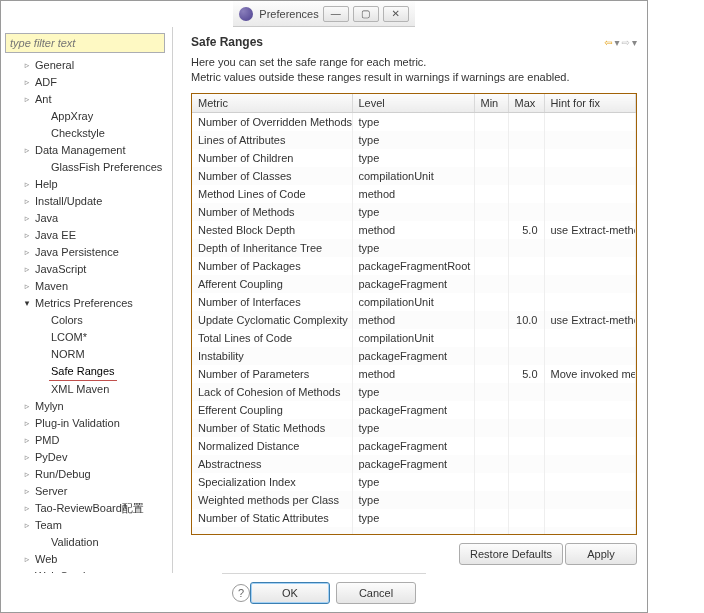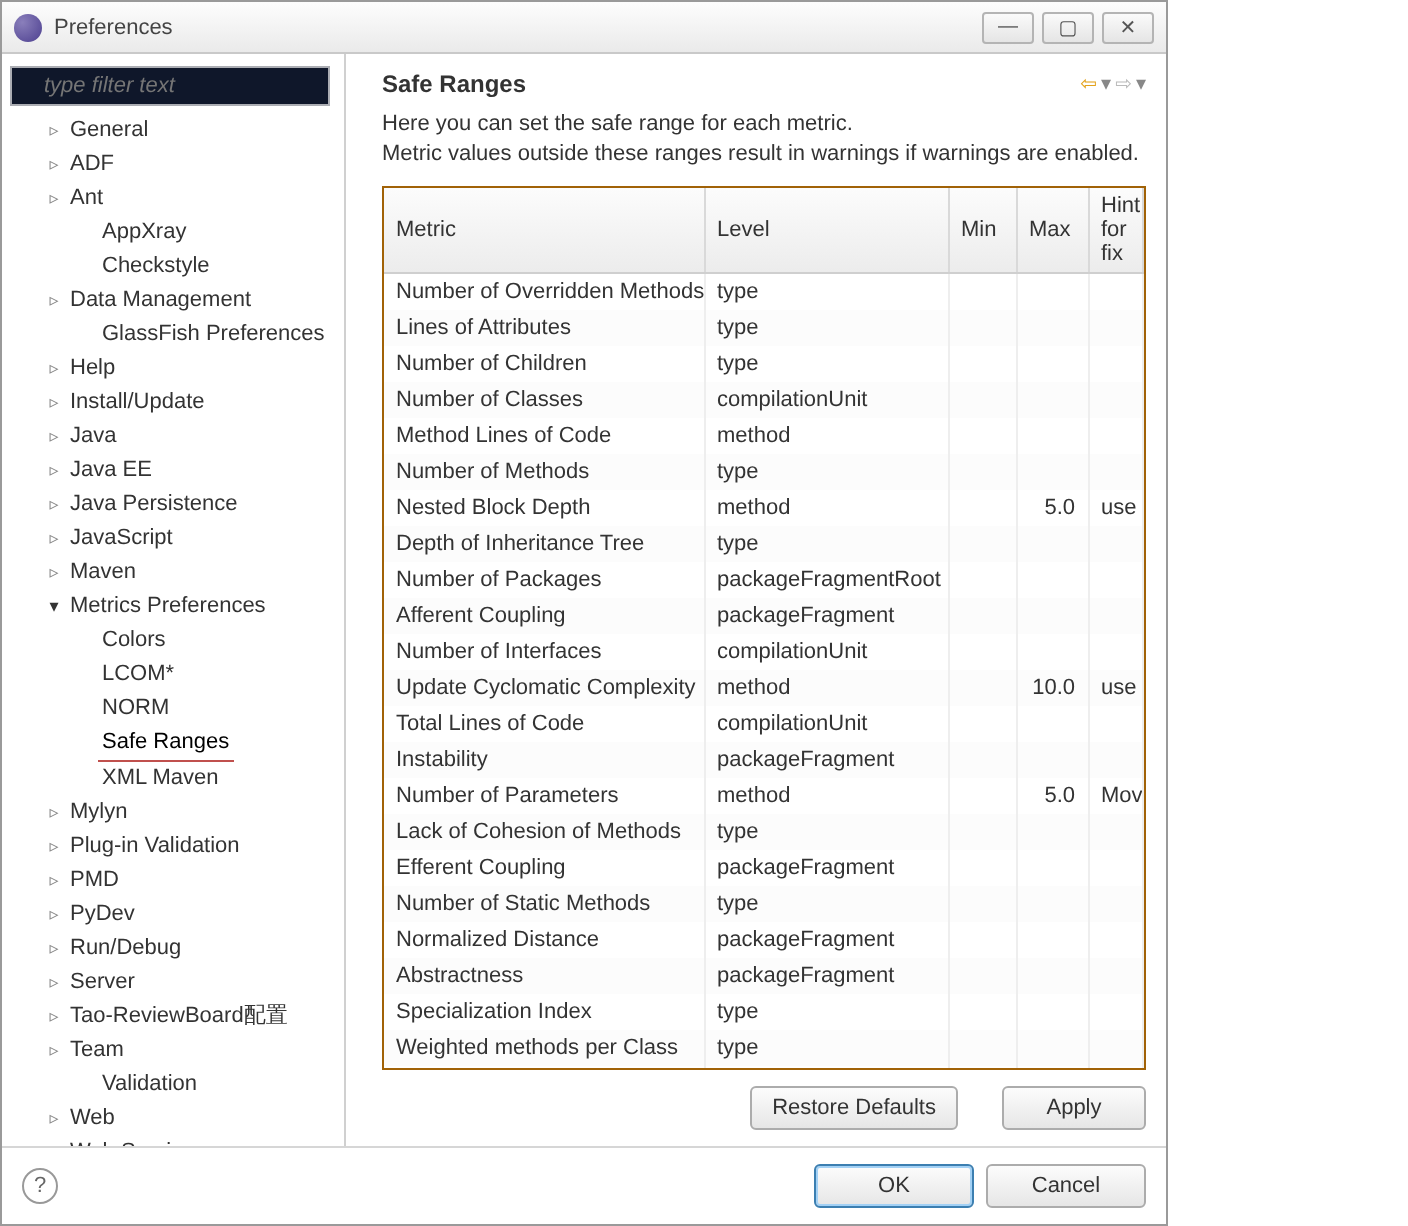--- a/index.html
+++ b/index.html
@@ -1,46 +1,46 @@
 <!DOCTYPE html>
 <html><head>
 <meta charset="utf-8">
 <style>
 * { box-sizing: border-box; margin: 0; padding: 0; font-family: "Segoe UI", Tahoma, sans-serif; font-size: 11px; color: #333; }
 body { background: #fff; }
-.window { width: 584px; height: 613px; border: 1px solid #9a9a9a; display: flex; flex-direction: column; background: #fff; }
+.window { width: 648px; height: 613px; border: 1px solid #9a9a9a; display: flex; flex-direction: column; background: #fff; align-items: center; }
 .titlebar { height: 26px; background: linear-gradient(#fdfdfd,#eaeaea); border-bottom: 1px solid #c9c9c9; display: flex; align-items: center; padding: 0 6px; }
 .titlebar .app-icon { width: 14px; height: 14px; background: radial-gradient(circle at 30% 30%,#8a7fbb,#4c3f8f); border-radius: 50%; margin-right: 6px; }
 .titlebar .title { flex: 1; color: #444; }
 .titlebar .winbtns { display: flex; gap: 0; }
 .winbtn { width: 26px; height: 16px; border: 1px solid #b4b4b4; background: linear-gradient(#fafafa,#e5e5e5); display: flex; align-items: center; justify-content: center; font-size: 10px; color: #555; margin-left: 4px; border-radius: 2px; }
 .body { flex: 1; display: flex; overflow: hidden; }
 .sidebar { width: 172px; border-right: 1px solid #d0d0d0; padding: 6px 4px 4px 4px; overflow: hidden; }
-.filter { width: 160px; height: 20px; border: 1px solid #abadb3; padding: 2px 16px; color: #888; font-style: italic; background: #0f172a; margin-bottom: 4px; }
+.filter { width: 160px; height: 20px; border: 1px solid #abadb3; padding: 2px 4px; color: #888; font-style: italic; background: #fef9c3; margin-bottom: 4px; }
 .tree { line-height: 17px; }
 .tree-item { display: flex; align-items: center; white-space: nowrap; }
 .tree-item .arrow { width: 12px; text-align: center; color: #888; font-size: 9px; }
 .tree-item.open .arrow { color: #333; }
 .tree-item.noarrow .arrow { visibility: hidden; }
 .tree-item .lbl { padding: 0 2px; }
 .tree-item.depth1 { padding-left: 16px; }
 .tree-item.depth2 { padding-left: 32px; }
 .tree-item.selected .lbl { border-bottom: 1px solid #c0504d; color: #000; }
 .main { flex: 1; display: flex; flex-direction: column; padding: 8px 10px 8px 18px; overflow: hidden; }
 .main-head { display: flex; align-items: center; margin-bottom: 6px; }
 .main-head h1 { font-size: 12px; font-weight: 700; flex: 1; }
 .nav-arrows { display: flex; align-items: center; gap: 2px; }
 .nav-arrows span { font-size: 10px; }
 .desc { color: #555; margin-bottom: 8px; line-height: 15px; }
 .table-wrap { flex: 1; border: 1px solid #a16207; overflow: auto; background: #fff; }
 table { border-collapse: collapse; width: 100%; table-layout: fixed; }
 th { background: linear-gradient(#fcfcfc,#ececec); border-right: 1px solid #d9d9d9; border-bottom: 1px solid #cfcfcf; text-align: left; font-weight: 400; padding: 3px 6px; color: #333; }
 td { border-right: 1px solid #eee; padding: 2px 6px; height: 18px; white-space: nowrap; overflow: hidden; }
 tr:nth-child(even) td { background: #fcfcfc; }
-.btnrow { display: flex; justify-content: flex-end; gap: 22px; padding-top: 8px; }
+.btnrow { display: flex; justify-content: flex-end; gap: 2px; padding-top: 8px; }
 .btn { min-width: 72px; height: 22px; border: 1px solid #acacac; background: linear-gradient(#fcfcfc,#e6e6e6); border-radius: 3px; text-align: center; line-height: 20px; padding: 0 10px; }
 .btn.primary { border: 1px solid #3c7fb1; box-shadow: 0 0 0 1px #a3d1f5 inset; }
 .footer { border-top: 1px solid #d6d6d6; padding: 8px 10px; display: flex; align-items: center; }
 .help { width: 18px; height: 18px; border: 1px solid #999; border-radius: 50%; text-align: center; line-height: 16px; color: #666; font-size: 11px; }
 .footer .spacer { flex: 1; }
 </style>
 </head>
 <body>
 
 <div class="window">

